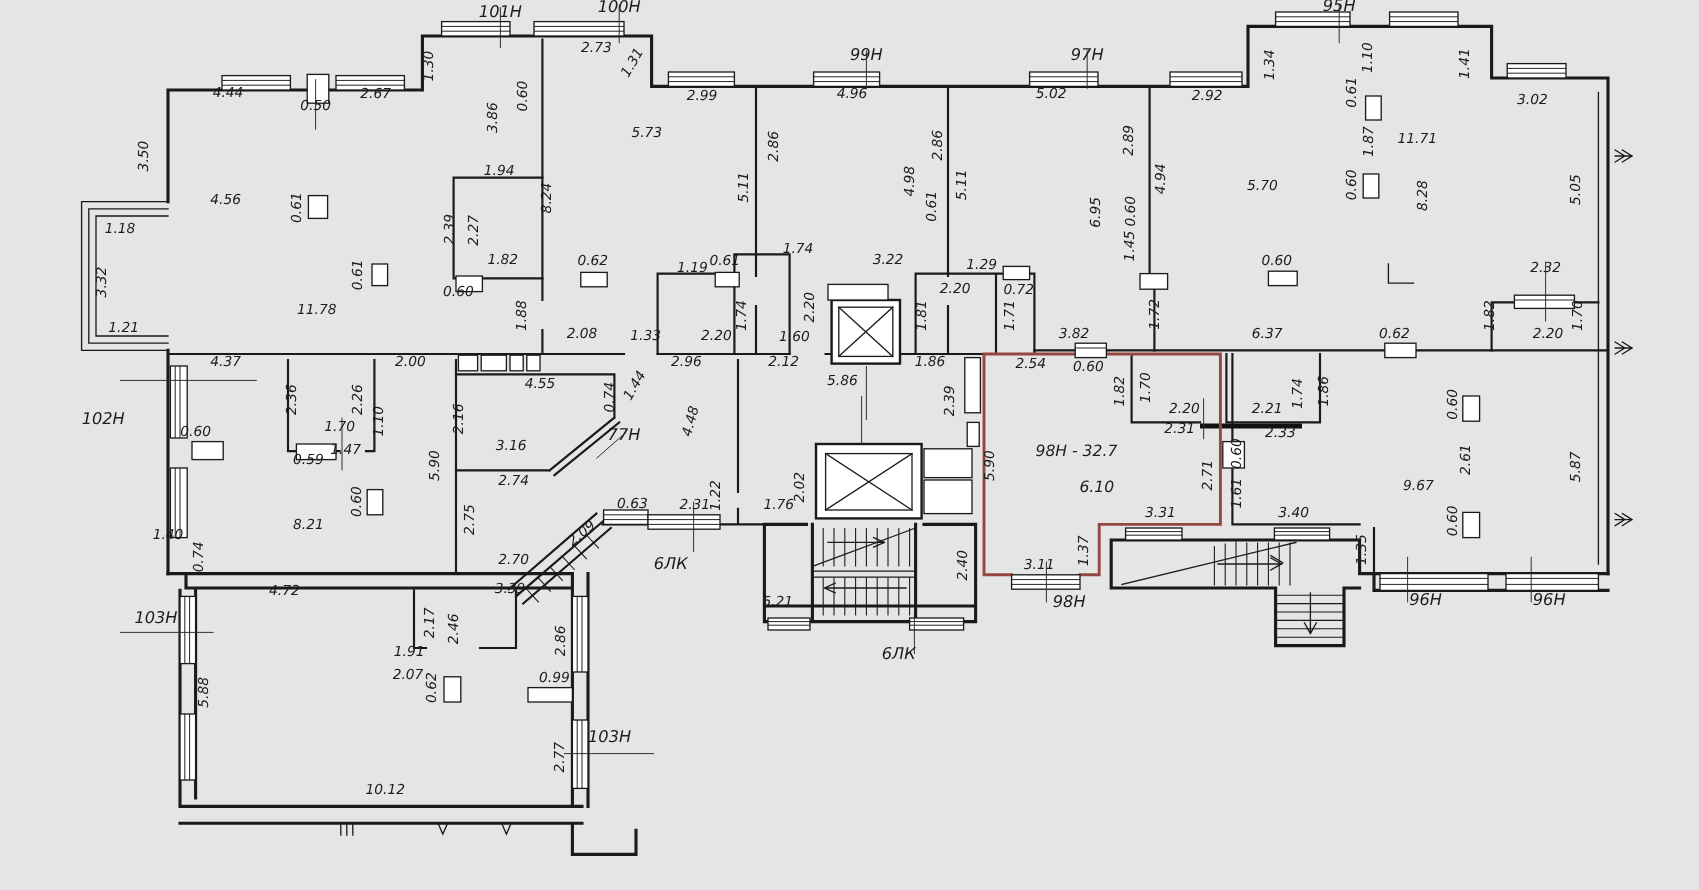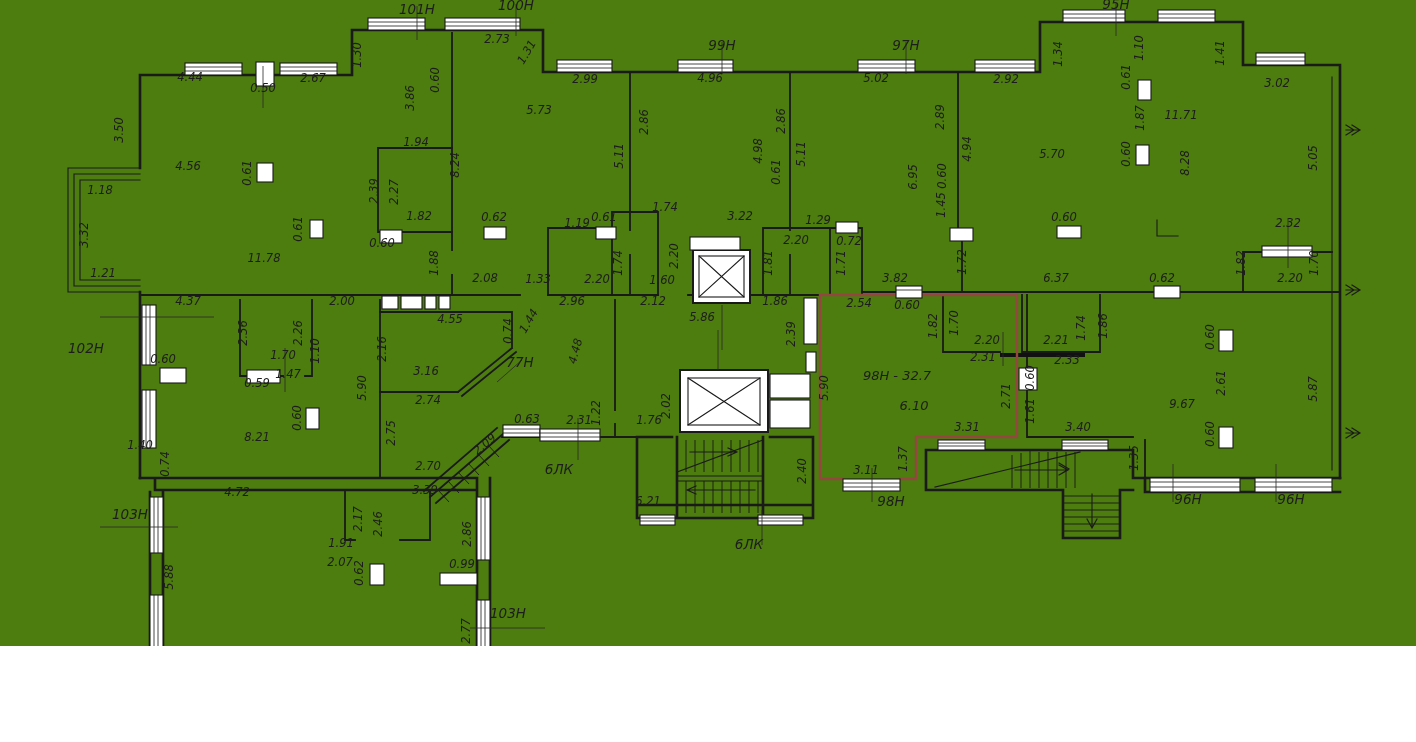--- a/index.html
+++ b/index.html
@@ -1,16 +1,16 @@
 <!DOCTYPE html>
 <html><head>
 <meta charset="utf-8">
 <style>
   html,body{margin:0;padding:0;background:#ffffff;}
-  .page{width:1416px;height:646px;position:relative;background:#4d7c0f;overflow:hidden;
+  .page{width:1416px;height:742px;position:relative;background:#e5e5e5;overflow:hidden;
         font-family:"DejaVu Sans",sans-serif;}
   svg{display:block}
   .wall{stroke:#1a1a1a;fill:none;stroke-width:2.6;stroke-linecap:square}
   .wmed{stroke:#1a1a1a;fill:none;stroke-width:1.8;stroke-linecap:square}
   .wthin{stroke:#1a1a1a;fill:none;stroke-width:1.1;stroke-linecap:square}
   .red{stroke:#944741;fill:none;stroke-width:2.4;stroke-linecap:square}
   .duct{fill:#ffffff;stroke:#1a1a1a;stroke-width:1.1}
   .winl{stroke:#1a1a1a;stroke-width:.8;fill:none}
   .hatch{stroke:#1a1a1a;stroke-width:.9;fill:none}
   .leader{stroke:#2a2a2a;stroke-width:.8;fill:none}

